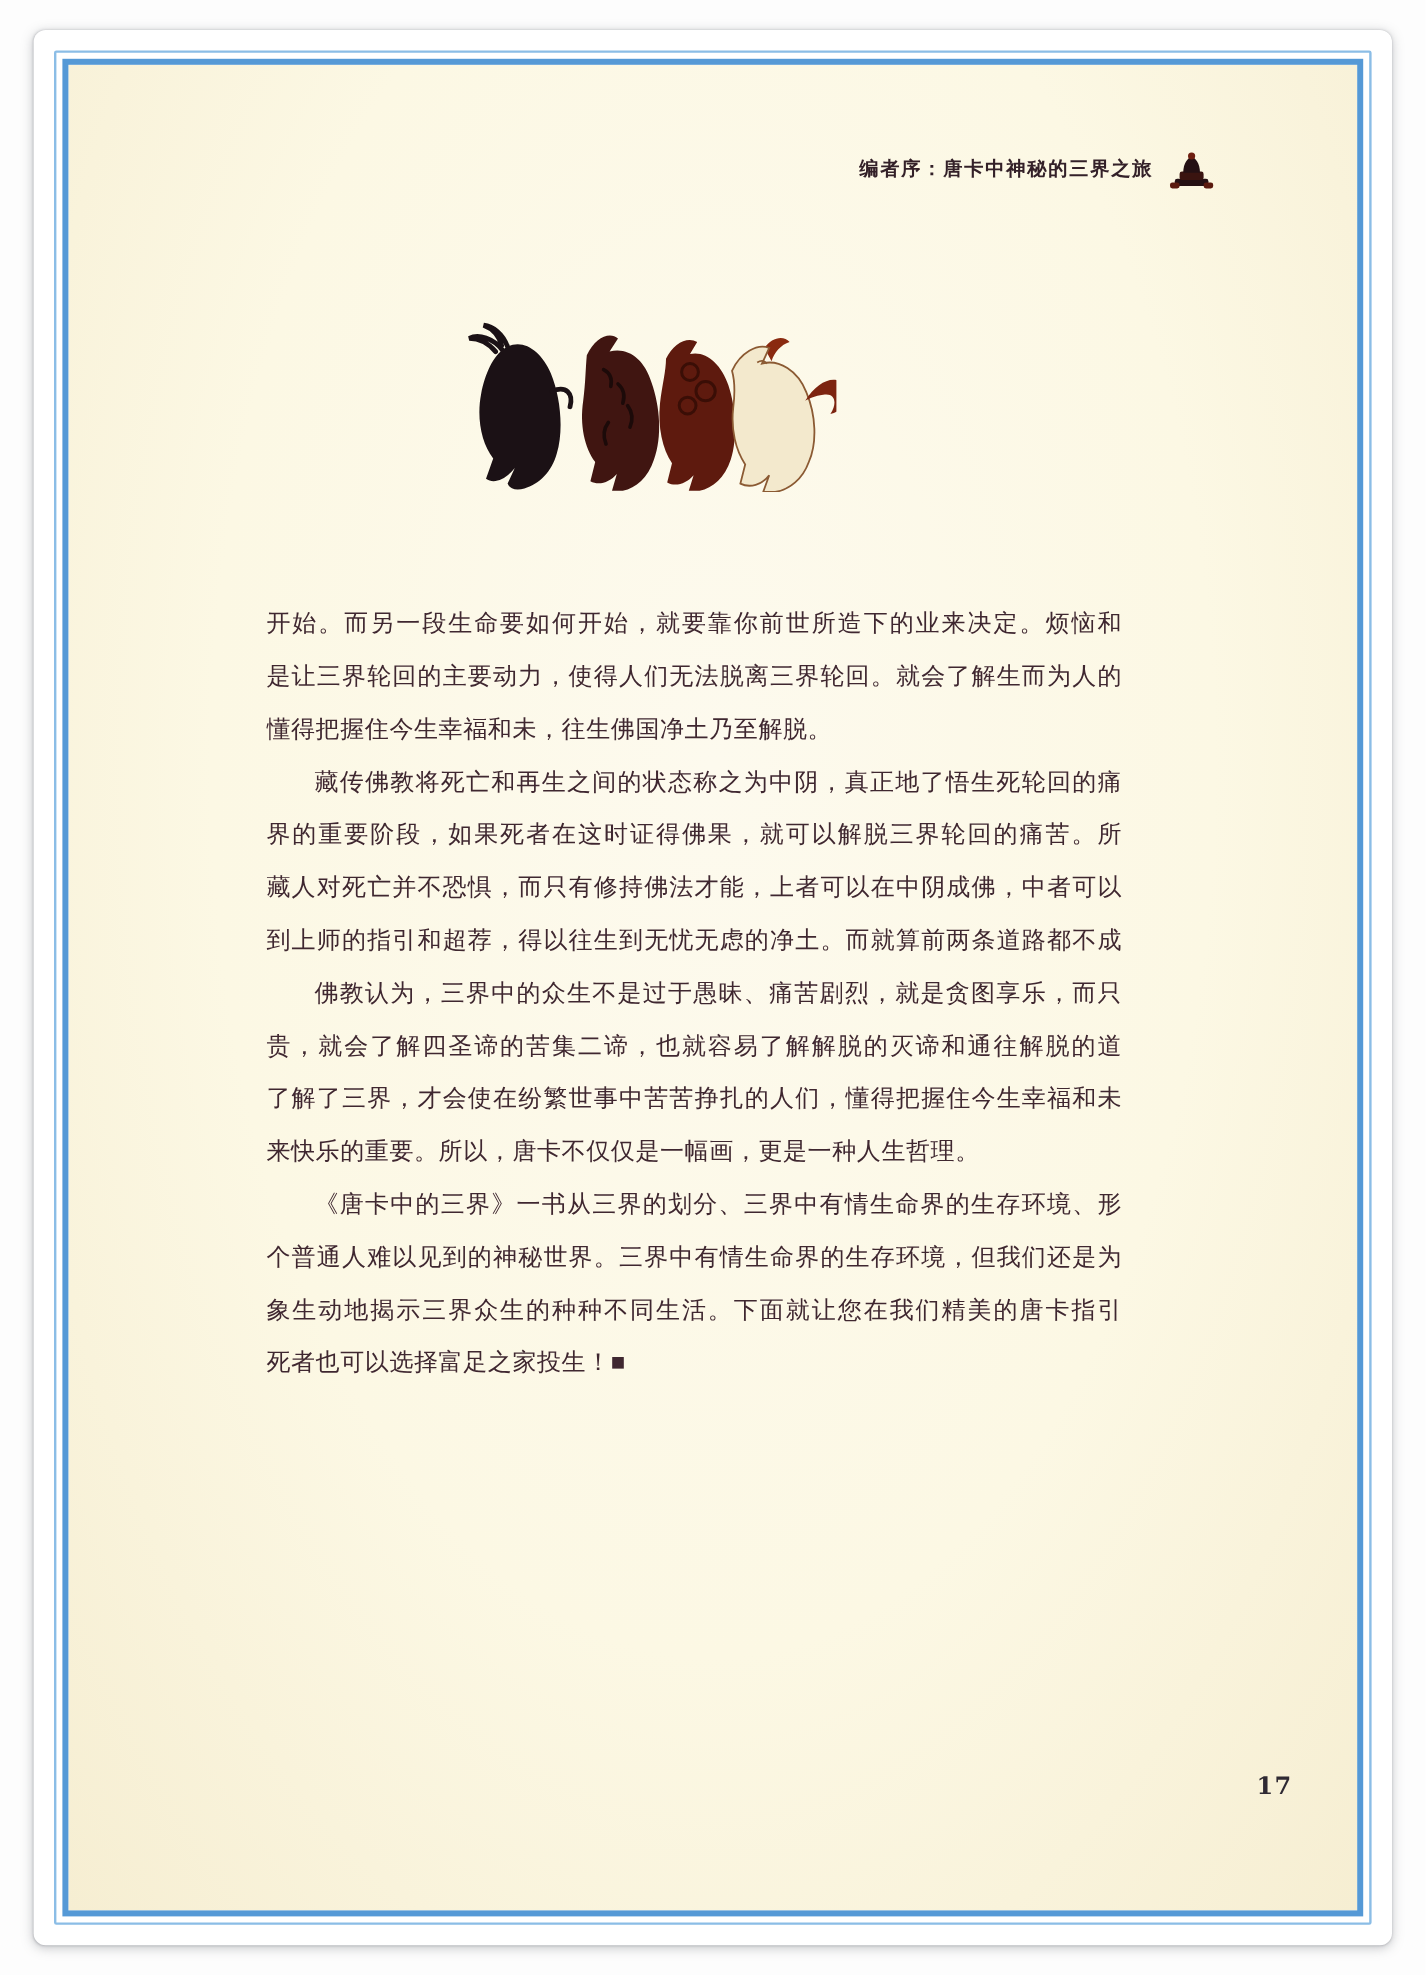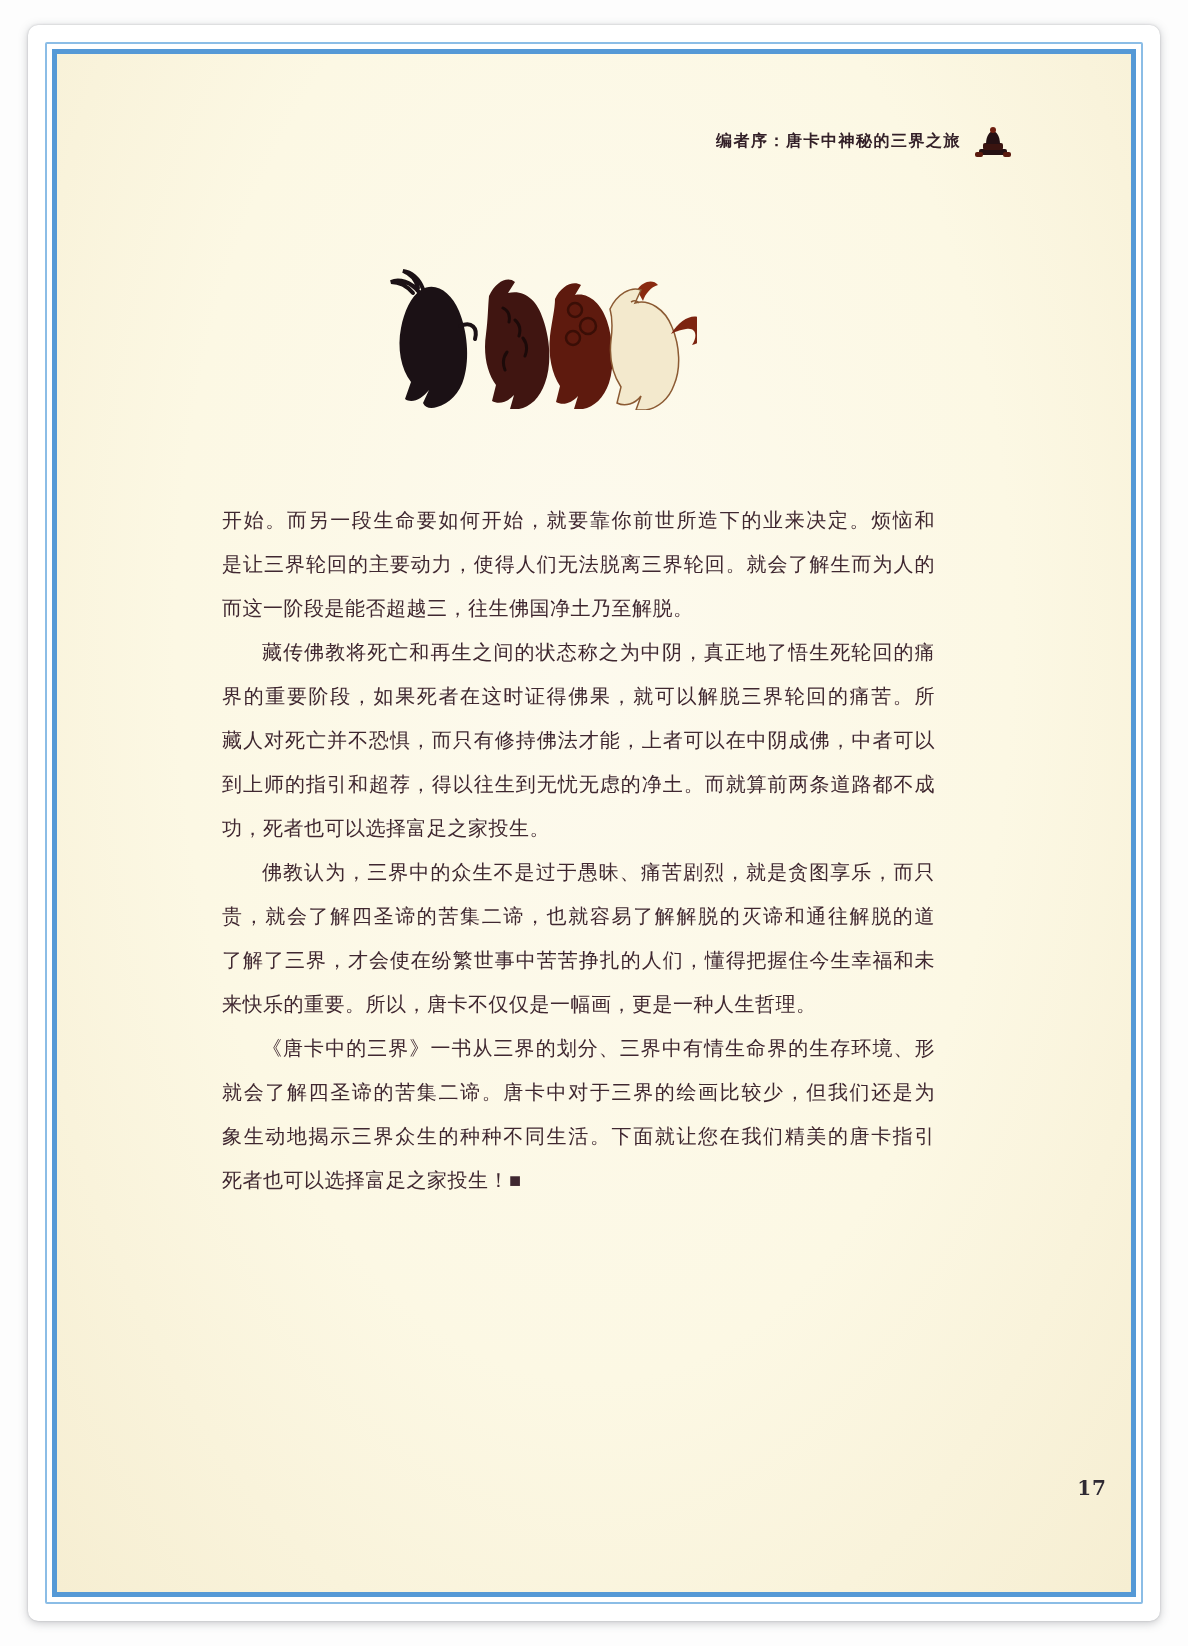--- a/index.html
+++ b/index.html
@@ -41,21 +41,21 @@
     letter-spacing:0.5px;
   }
   .line{
     height:44px;overflow:hidden;
     text-align:justify;text-align-last:justify;
   }
   .line.indent{text-indent:2em;}
   .line.last{text-align-last:left;}
   .page-number{
     position:absolute;left:960px;top:1422px;width:90px;
-    text-align:right;
+    text-align:center;
     font-family:"DejaVu Serif", serif;font-variant-numeric:oldstyle-nums;
     font-size:20px;font-weight:600;color:#2f2a33;letter-spacing:1px;
   }
 </style>
 </head>
 <body>
 
 <div class="page">
   <div class="frame-thin"></div>
   <div class="frame-thick"></div>
@@ -97,31 +97,30 @@
         <path d="M252,22 C258,13 268,11 273,17 C266,19 260,26 258,33 Z" fill="#8a2a10"></path>
         <path d="M225,41 C232,26 246,18 256,22 L250,35 C264,31 280,41 287,59 C295,78 296,101 289,117 C284,131 273,140 261,142 L251,142 L256,128 C250,136 240,139 232,135 L236,119 C228,107 224,90 226,72 C228,56 227,48 225,41 Z" fill="#f3e9cd" stroke="#8b5a33" stroke-width="1.5"></path>
         <path d="M286,66 C296,50 310,44 318,52 C325,60 320,74 307,77 C313,68 311,59 301,61 C294,62 290,64 286,66 Z" fill="#7d2410"></path>
         <path d="M246,34 q5,-3 8,1" fill="none" stroke="#8b5a33" stroke-width="1.5"></path>
       </g>
     </svg>
 
     <div class="text-block">
         <div class="line">开始。而另一段生命要如何开始，就要靠你前世所造下的业来决定。烦恼和业，</div>
         <div class="line">是让三界轮回的主要动力，使得人们无法脱离三界轮回。就会了解生而为人的可</div>
-        <div class="line last">而这一阶段是能否超越三，往生佛国净土乃至解脱。</div>
+        <div class="line last">懂得把握住今生幸福和未，往生佛国净土乃至解脱。</div>
         <div class="line indent">藏传佛教将死亡和再生之间的状态称之为中阴，真正地了悟生死轮回的痛苦</div>
         <div class="line">界的重要阶段，如果死者在这时证得佛果，就可以解脱三界轮回的痛苦。所以，</div>
         <div class="line">藏人对死亡并不恐惧，而只有修持佛法才能，上者可以在中阴成佛，中者可以得</div>
         <div class="line">到上师的指引和超荐，得以往生到无忧无虑的净土。而就算前两条道路都不成</div>
-        <div class="line last">功，死者也可以选择富足之家投生。</div>
         <div class="line indent">佛教认为，三界中的众生不是过于愚昧、痛苦剧烈，就是贪图享乐，而只</div>
         <div class="line">贵，就会了解四圣谛的苦集二谛，也就容易了解解脱的灭谛和通往解脱的道谛。</div>
         <div class="line">了解了三界，才会使在纷繁世事中苦苦挣扎的人们，懂得把握住今生幸福和未</div>
         <div class="line last">来快乐的重要。所以，唐卡不仅仅是一幅画，更是一种人生哲理。</div>
         <div class="line indent">《唐卡中的三界》一书从三界的划分、三界中有情生命界的生存环境、形成</div>
-        <div class="line">就会了解四圣谛的苦集二谛。唐卡中对于三界的绘画比较少，但我们还是为</div>
+        <div class="line">个普通人难以见到的神秘世界。三界中有情生命界的生存环境，但我们还是为</div>
         <div class="line">象生动地揭示三界众生的种种不同生活。下面就让您在我们精美的唐卡指引下，</div>
         <div class="line last">死者也可以选择富足之家投生！■</div>
       </div>
 
     <div class="page-number">17</div>
   </div>
 </div>
 
 </body></html>

